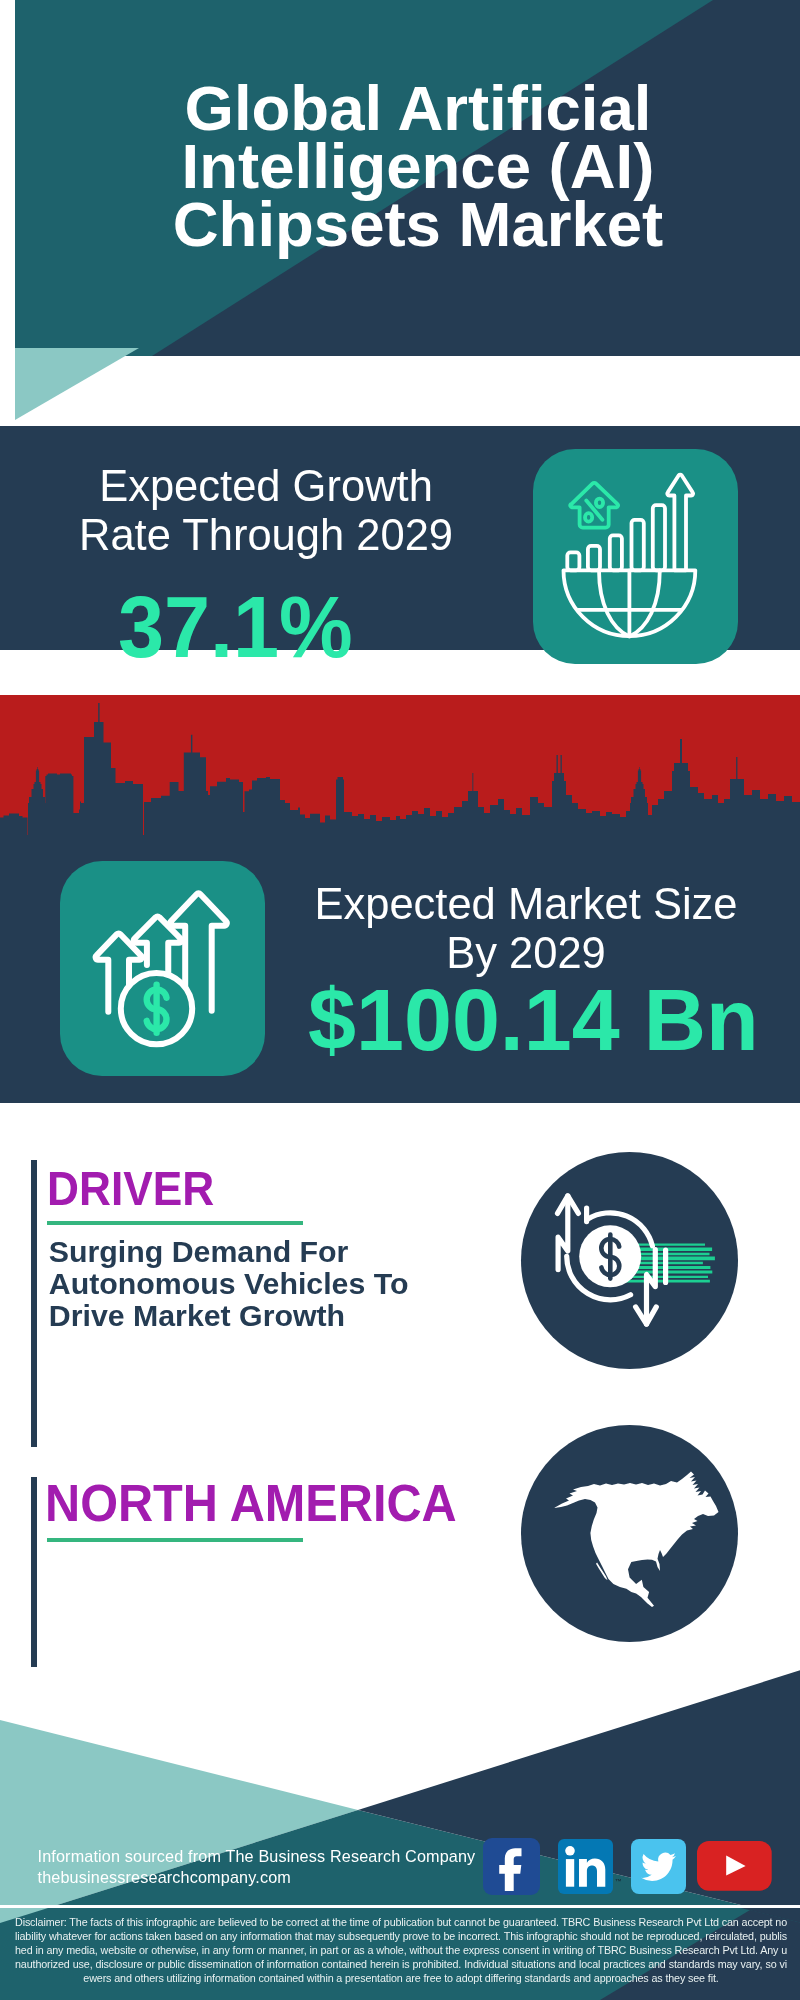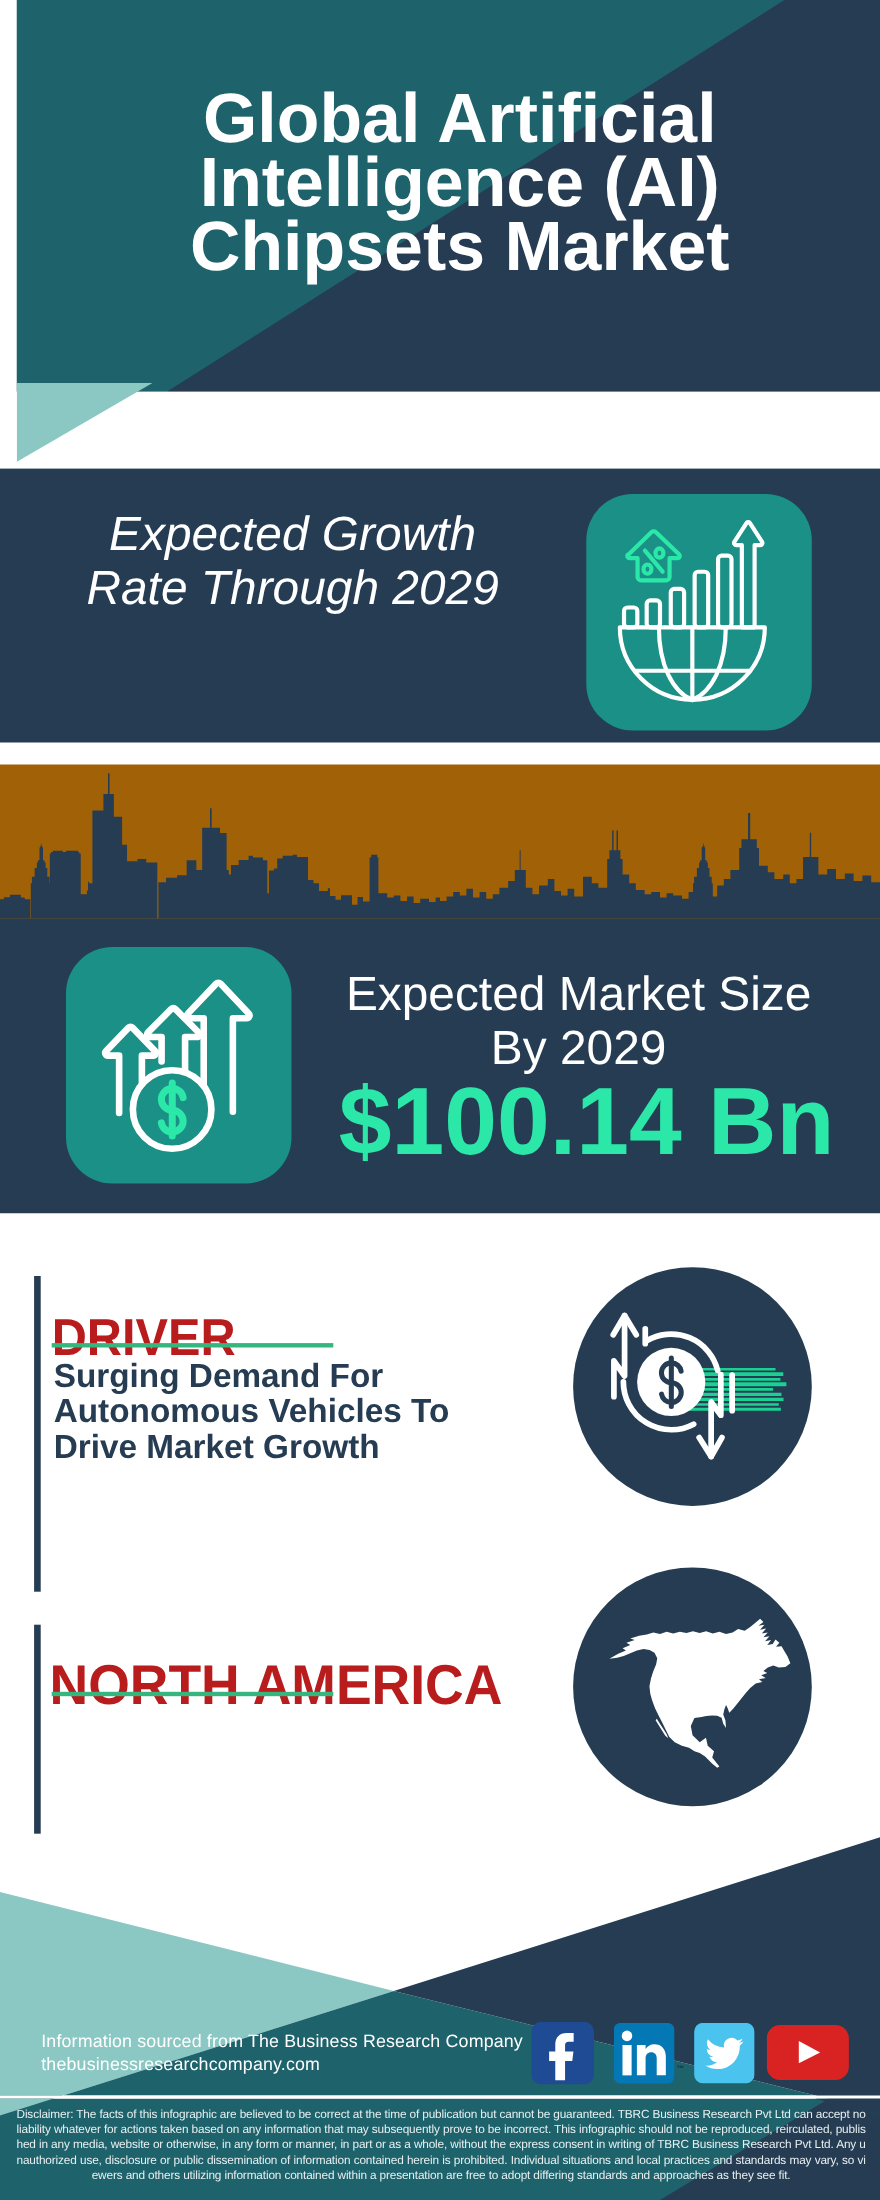--- a/index.html
+++ b/index.html
@@ -11,41 +11,41 @@
 #hdr{position:absolute;left:0;top:0;width:800px;height:426px;overflow:hidden;margin-left:15px;}
 #hdr-teal{position:absolute;left:0;top:0;width:800px;height:356px;background:#1e626c;}
 #hdr-navy{position:absolute;left:0;top:0;width:800px;height:356px;background:#253c53;
           clip-path:polygon(698px 0,800px 0,800px 356px,137px 356px);}
 #hdr-lightteal{position:absolute;left:0;top:348px;width:800px;height:78px;background:#8bc8c4;
           clip-path:polygon(0 0,124px 0,0 72px);}
 #title{position:absolute;left:153px;top:79px;width:500px;text-align:center;color:#fff;
        font-weight:bold;font-size:63.5px;line-height:58px;letter-spacing:0px;}
 
 
-#growth{position:absolute;left:0;top:426px;width:800px;height:249px;background:#253c53;font-style:italic;}
+#growth{position:absolute;left:0;top:426px;width:800px;height:224px;background:#253c53;}
 #growth-label{position:absolute;left:64px;top:36px;width:404px;text-align:center;color:#fff;
               font-size:43.5px;line-height:48.5px;}
 #growth-value{position:absolute;left:35px;top:157px;width:400px;text-align:center;color:#2be8a9;
               font-weight:bold;font-size:87px;line-height:87px;}
 #growth-value span{display:inline-block;transform:scaleX(0.952);white-space:nowrap;}
 #icon1{position:absolute;left:533px;top:23px;width:205px;height:215px;background:#1a9086;border-radius:42px;}
 
 
-#mkt{position:absolute;left:0;top:695px;width:800px;height:408px;background:#a16207;overflow:hidden;}
+#mkt{position:absolute;left:0;top:695px;width:800px;height:408px;background:#b91c1c;overflow:hidden;}
 #skyline{position:absolute;left:0;top:0;}
 #icon2{position:absolute;left:60px;top:166px;width:205px;height:215px;background:#1a9086;border-radius:42px;}
 #mkt-label{position:absolute;left:313px;top:185px;width:426px;text-align:center;color:#fff;
            font-size:43.5px;line-height:48.5px;}
 #mkt-value{position:absolute;left:306px;top:281px;width:452px;text-align:center;color:#2be8a9;
            font-weight:bold;font-size:87px;line-height:87px;}
 #mkt-value span{display:inline-block;transform:scaleX(0.991);white-space:nowrap;}
 
 
 .bar{position:absolute;left:31px;width:6px;background:#253c53;}
-.sect-title{position:absolute;color:#b91c1c;font-weight:bold;margin-top:28px;}
+.sect-title{position:absolute;color:#a21caf;font-weight:bold;}
 .sect-rule{position:absolute;left:47px;width:256px;height:4px;background:#35b67f;}
 .sect-body{position:absolute;color:#253c53;font-weight:bold;}
 .circ{position:absolute;width:217px;height:217px;border-radius:50%;background:#253c53;}
 
 
 #footer{position:absolute;left:0;top:1660px;width:800px;height:340px;overflow:hidden;}
 #footer svg{position:absolute;left:0;top:0;}
 #ft-text{position:absolute;left:37.5px;top:185.5px;color:#fff;font-size:16.2px;line-height:21px;letter-spacing:0.15px;}
 #social{position:absolute;left:482px;top:177px;}
 .soc{position:absolute;display:block;}
@@ -65,20 +65,21 @@
 
   <div id="hdr">
     <div id="hdr-teal"></div>
     <div id="hdr-navy"></div>
     <div id="hdr-lightteal"></div>
     <div id="title">Global Artificial Intelligence (AI) Chipsets Market</div>
   </div>
 
   <div id="growth">
     <div id="growth-label">Expected Growth Rate Through 2029</div>
+    <div id="growth-value"><span>37.1%</span></div>
     <div id="icon1">
       <svg viewBox="0 0 205 215" width="205" height="215">
         <g fill="none" stroke="#ffffff" stroke-width="3.8" stroke-linecap="round" stroke-linejoin="round">
           <rect x="34.3" y="103.3" width="12.1" height="18" rx="3.2"></rect>
           <rect x="54.9" y="96.8" width="12.1" height="24.5" rx="3.2"></rect>
           <rect x="76.8" y="86.3" width="12.1" height="35" rx="3.2"></rect>
           <rect x="98.5" y="70.8" width="12.3" height="50.5" rx="3.2"></rect>
           <rect x="119.8" y="56.1" width="12.2" height="65.2" rx="3.2"></rect>
           <path d="M141.4 121.3 V46.5 h-5.2 a1.9 1.9 0 0 1 -1.45 -3.1 L145.75 26.3 a1.9 1.9 0 0 1 2.9 0 l11 17.1 a1.9 1.9 0 0 1 -1.45 3.1 h-5.2 V121.3 z"></path>
           <path d="M30.5 121.3 H162.3 A65.9 65.9 0 0 1 30.5 121.3 z"></path>

